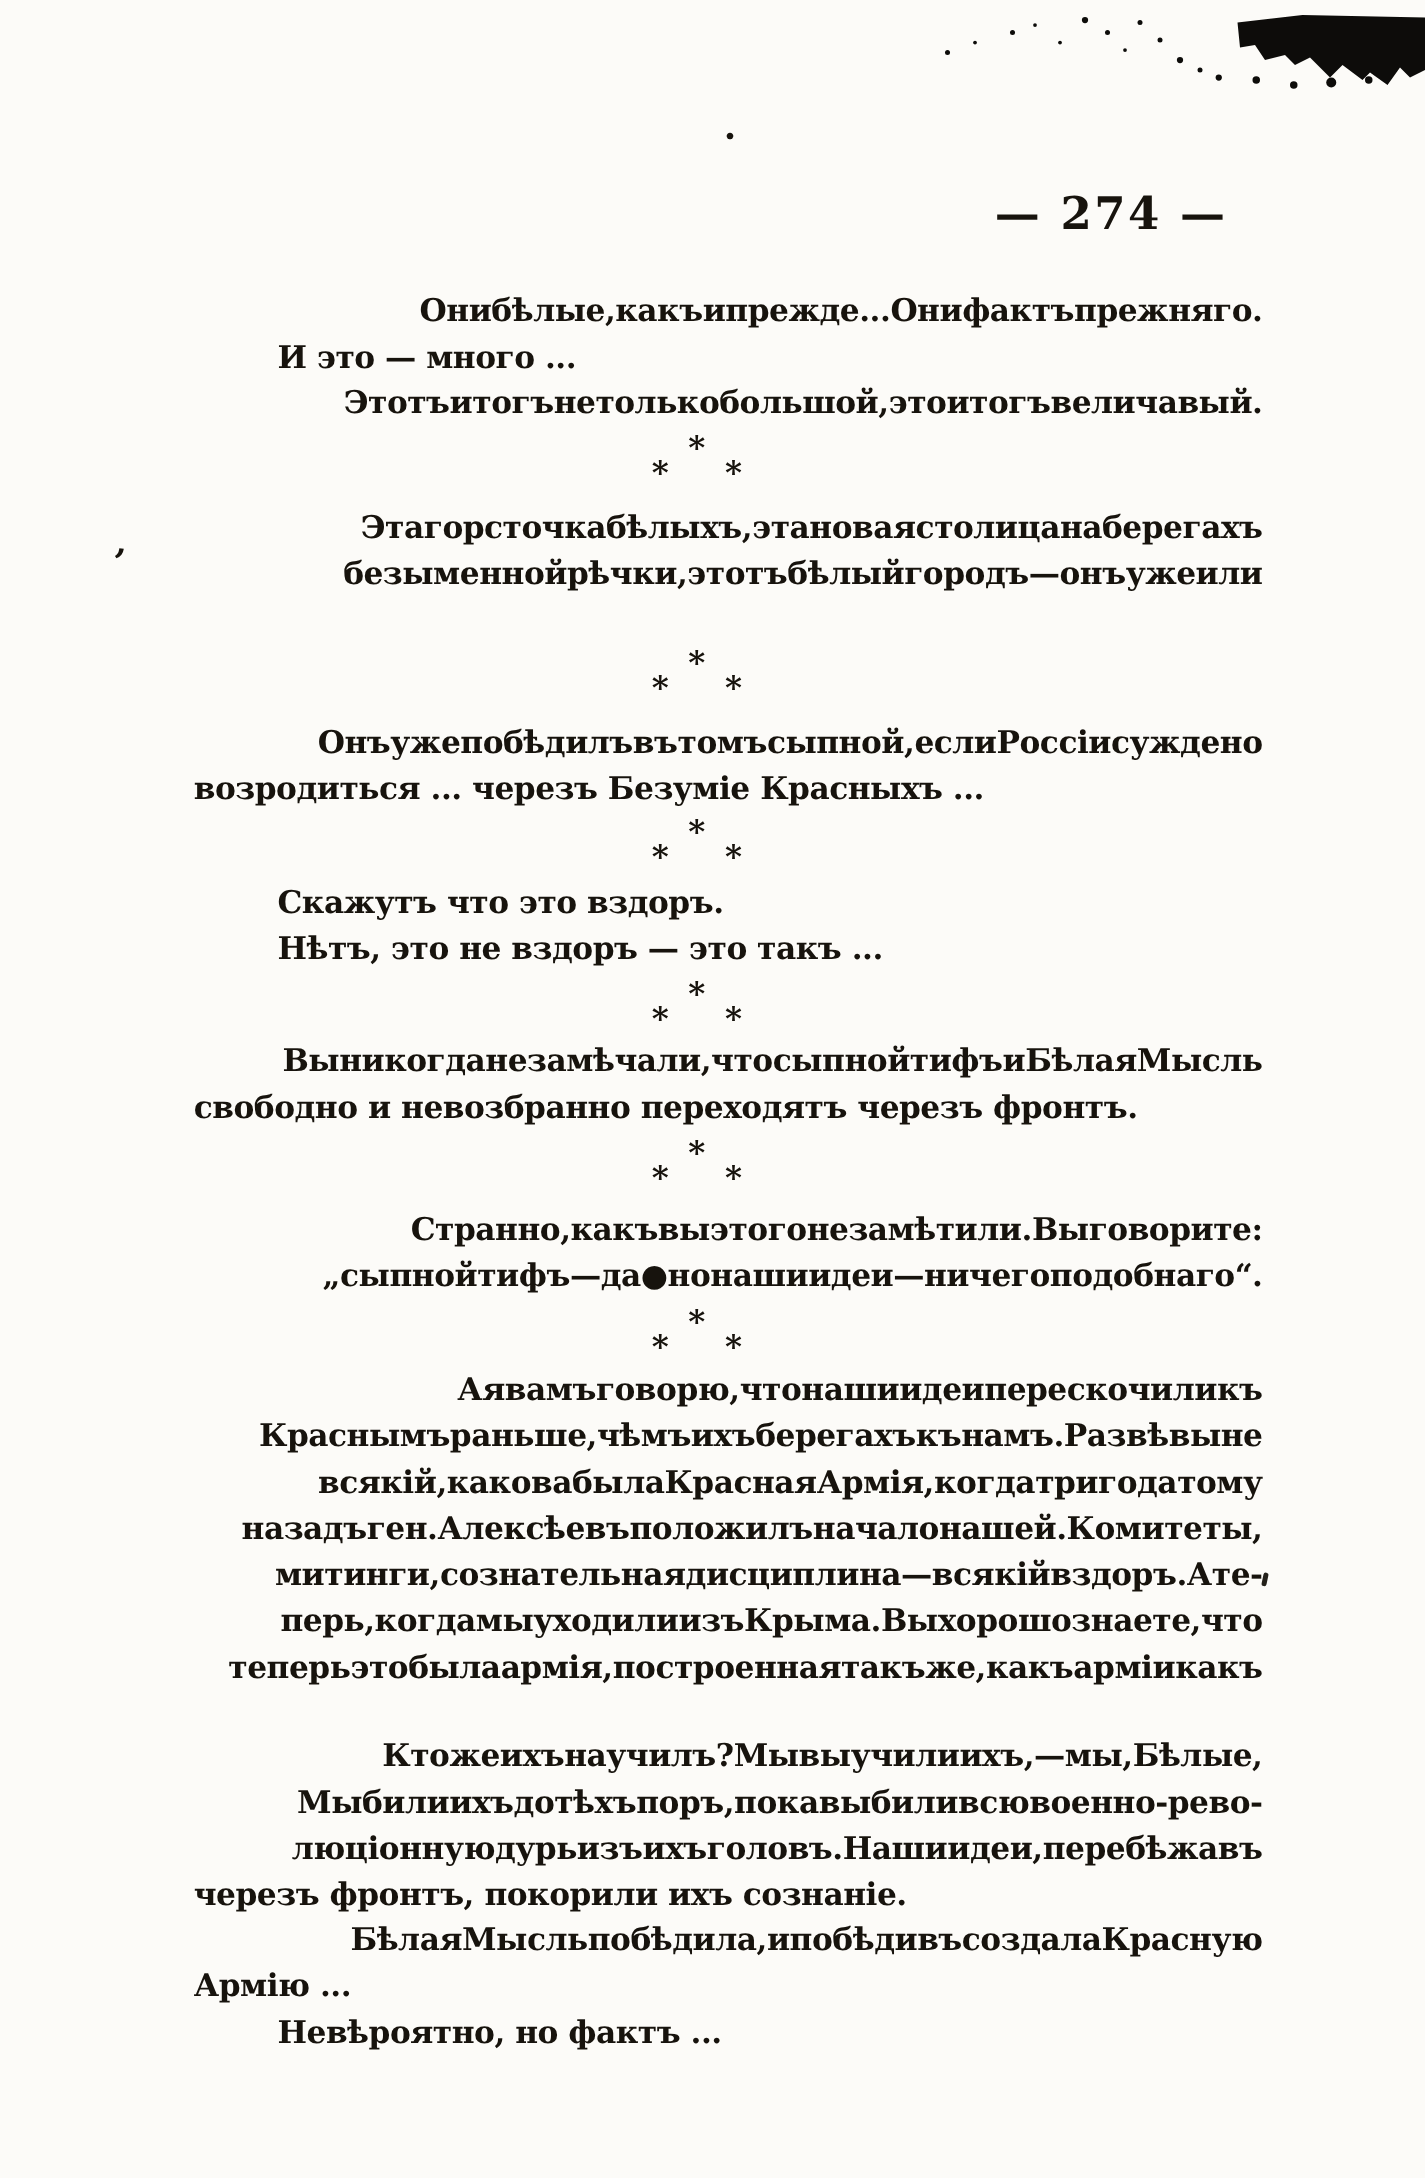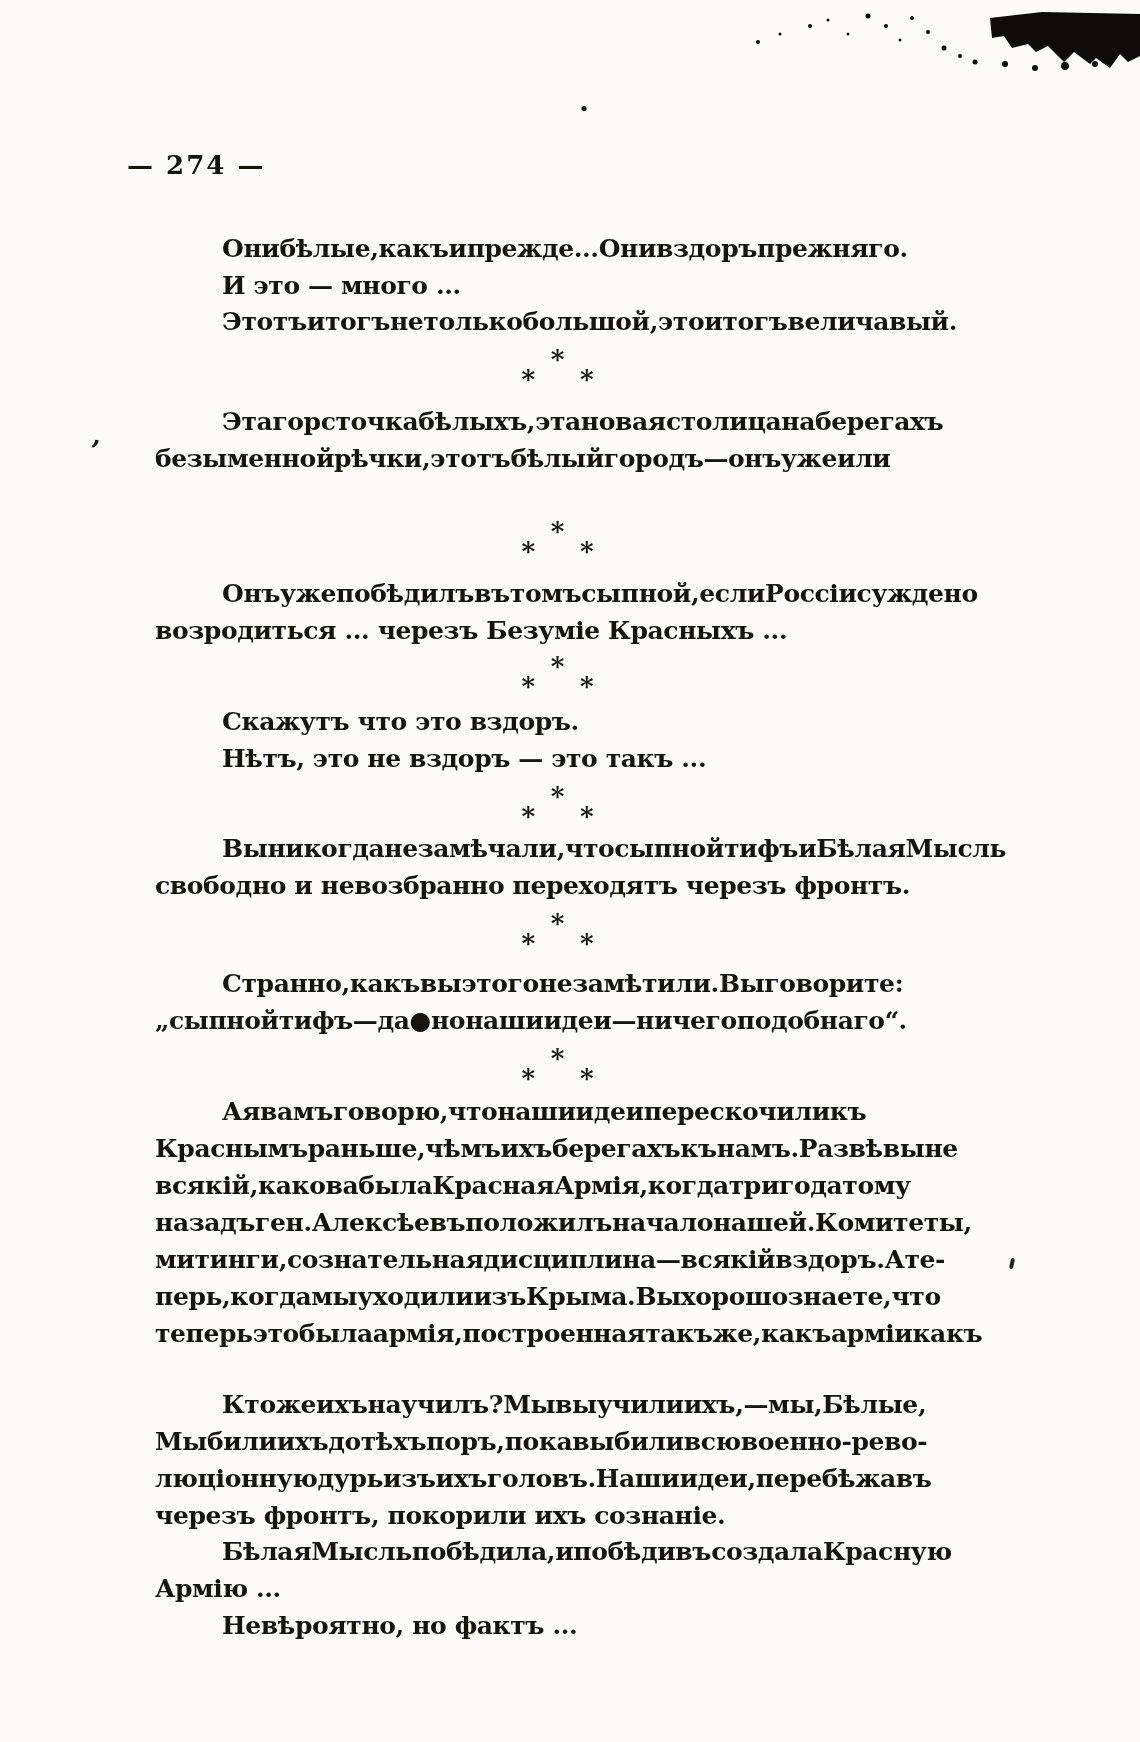--- a/index.html
+++ b/index.html
@@ -11,25 +11,25 @@
     color:#17130d;
     overflow:hidden;
   }
   .para{position:absolute;left:155px;width:855px;}
   .line{
     line-height:37px;height:37px;
     font-size:25px;font-weight:700;letter-spacing:-0.4px;
     white-space:nowrap;
   }
   .indent{padding-left:67px;}
-  .just{display:flex;justify-content:flex-start;}
+  .just{display:flex;justify-content:flex-end;}
   .just span{white-space:pre;}
   .pagenum{
     position:absolute;left:155px;top:150px;width:855px;
-    text-align:left;font-size:26px;font-weight:700;letter-spacing:2px;
+    text-align:right;font-size:36px;font-weight:700;letter-spacing:2px;
     transform:translateX(-28px);
   }
   .bullet{
     position:absolute;left:576px;top:100px;width:16px;
     text-align:center;font-size:15px;font-weight:700;
   }
   .asterism{
     position:absolute;left:155px;width:855px;
     text-align:center;font-size:26px;font-weight:700;
     transform:translateX(-25px);
@@ -87,21 +87,21 @@
 
 <div class="para p0">
   <div class="line just indent">
       <span>Они</span>
       <span>бѣлые,</span>
       <span>какъ</span>
       <span>и</span>
       <span>прежде</span>
       <span>...</span>
       <span>Они</span>
-      <span>вздоръ</span>
+      <span>фактъ</span>
       <span>прежняго.</span>
     </div>
 </div>
 <div class="para p1">
   <div class="line indent">И это — много ...</div>
 </div>
 <div class="para p2">
   <div class="line just indent">
       <span>Этотъ</span>
       <span>итогъ</span>

